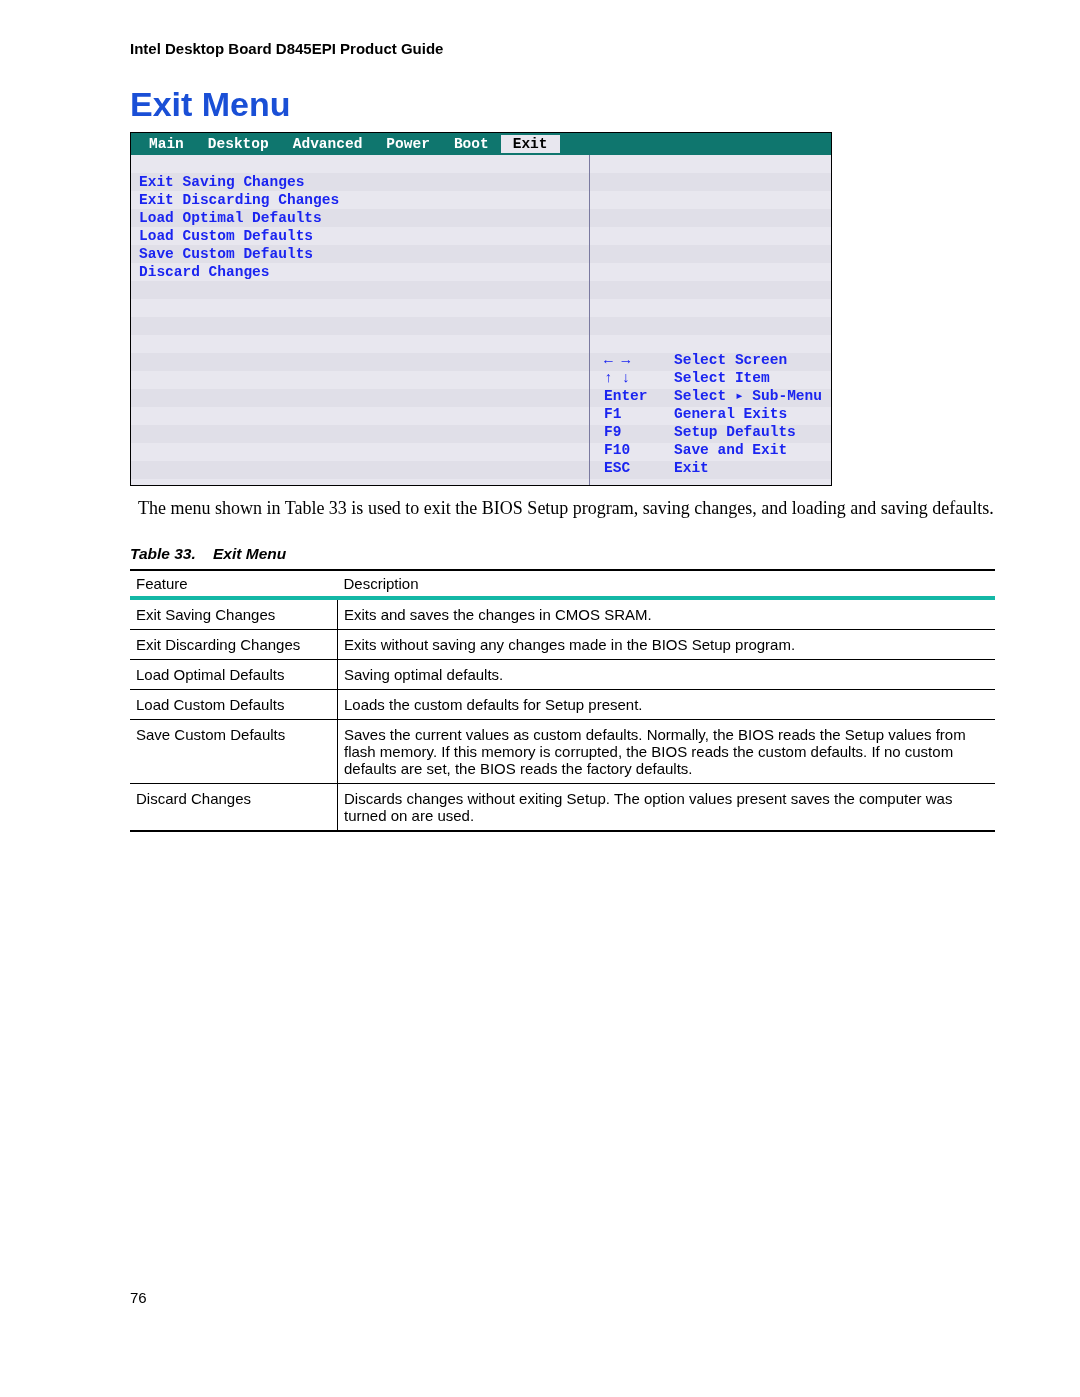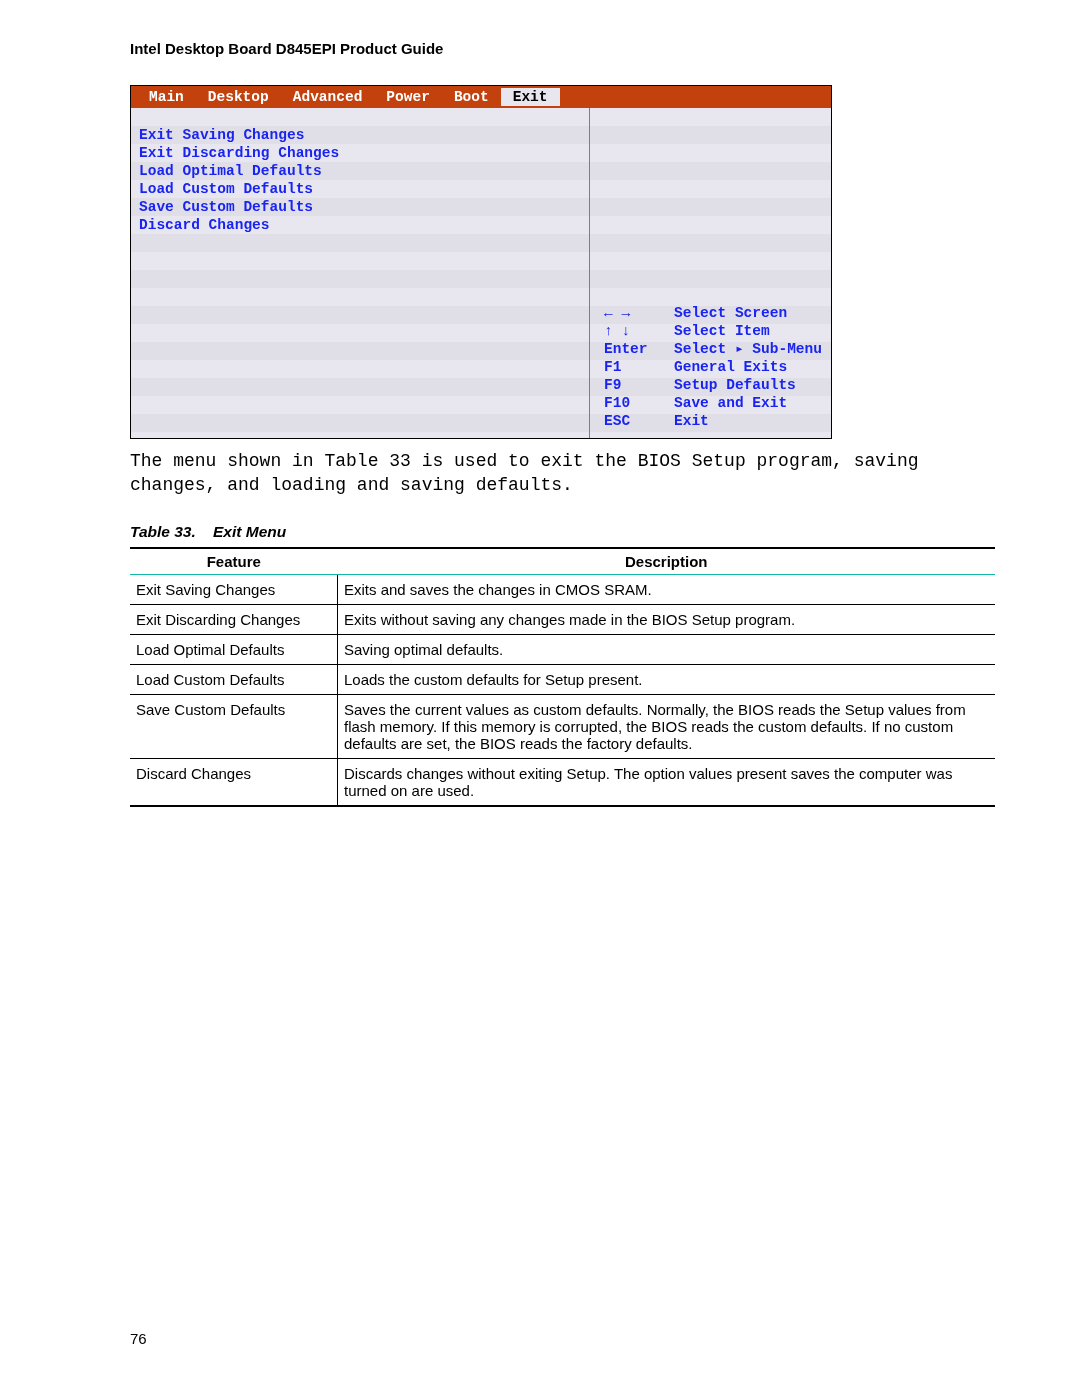--- a/index.html
+++ b/index.html
@@ -28,21 +28,21 @@
   .bios-box {
     width: 700px;
     border: 1px solid #000;
     font-family: "Courier New", Courier, monospace;
     font-size: 14.5px;
     font-weight: bold;
     background: #e8e7ef;
     line-height: 18px;
   }
   .bios-tabs {
-    background: #c2410c;
+    background: #0f766e;
     color: #fff;
     padding: 2px 6px;
     display: flex;
     gap: 0;
   }
   .bios-tabs span {
     padding: 0 12px;
     white-space: pre;
   }
   .bios-tabs span.active {
@@ -81,71 +81,72 @@
   }
   .help-row {
     display: flex;
     white-space: pre;
   }
   .help-key {
     width: 70px;
     display: inline-block;
   }
   .para {
-    font-family: Liberation Mono, monospace;
+    font-family: Liberation Serif, serif;
     font-size: 18px;
-    margin: 10px 0 25px 0;
+    margin: 10px 0 25px 8px;
     line-height: 1.35;
   }
   .table-caption {
     font-weight: bold;
     font-size: 15.5px;
     margin: 12px 0 6px 0;
     white-space: pre;
     font-style: italic;
   }
   table.feature-table {
     border-collapse: collapse;
     width: 100%;
     font-size: 15px;
   }
   table.feature-table th {
-    text-align: center;
-    font-weight: bold;
+    text-align: left;
+    font-weight: normal;
     padding: 4px 6px;
     border-top: 2px solid #000;
-    border-bottom: 1px solid #14b8a6;
+    border-bottom: 4px solid #14b8a6;
   }
   table.feature-table td {
     padding: 6px 6px;
     vertical-align: top;
     border-bottom: 1px solid #000;
   }
   table.feature-table td.fcol {
     width: 195px;
     border-right: 1px solid #000;
   }
   table.feature-table tr:last-child td {
     border-bottom: 2px solid #000;
   }
   .page-num {
     position: absolute;
     left: 130px;
-    top: 1330px;
+    top: 1289px;
     font-size: 15px;
     font-family: Arial, sans-serif;
   }
 </style>
 </head>
 <body>
 
 <div class="page">
 
   <div class="doc-header">Intel Desktop Board D845EPI Product Guide</div>
 
+  <h1 class="section-title">Exit Menu</h1>
 
   <div class="bios-box">
     <div class="bios-tabs">
       <span>Main</span>
       <span>Desktop</span>
       <span>Advanced</span>
       <span>Power</span>
       <span>Boot</span>
       <span class="active">Exit</span>
     </div>

